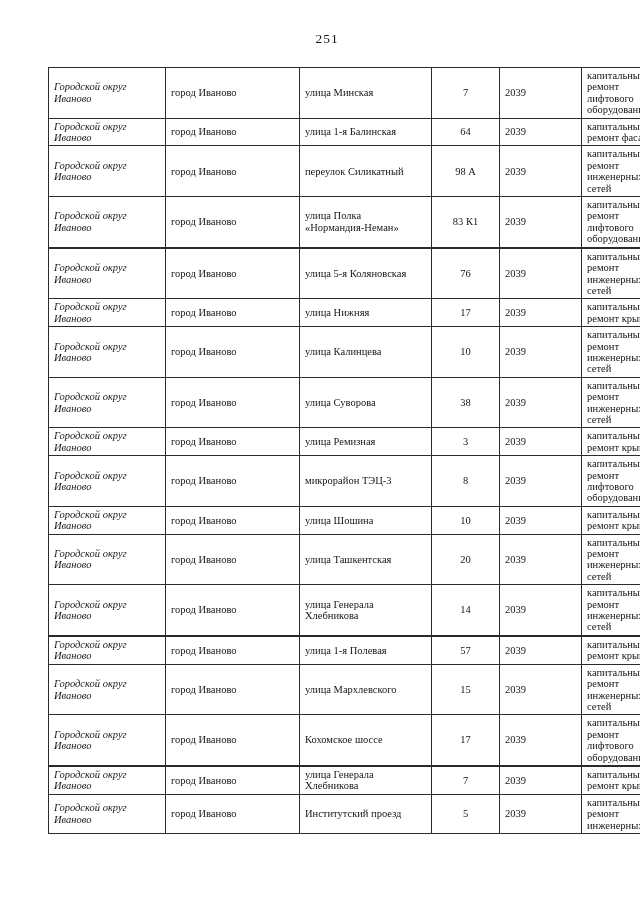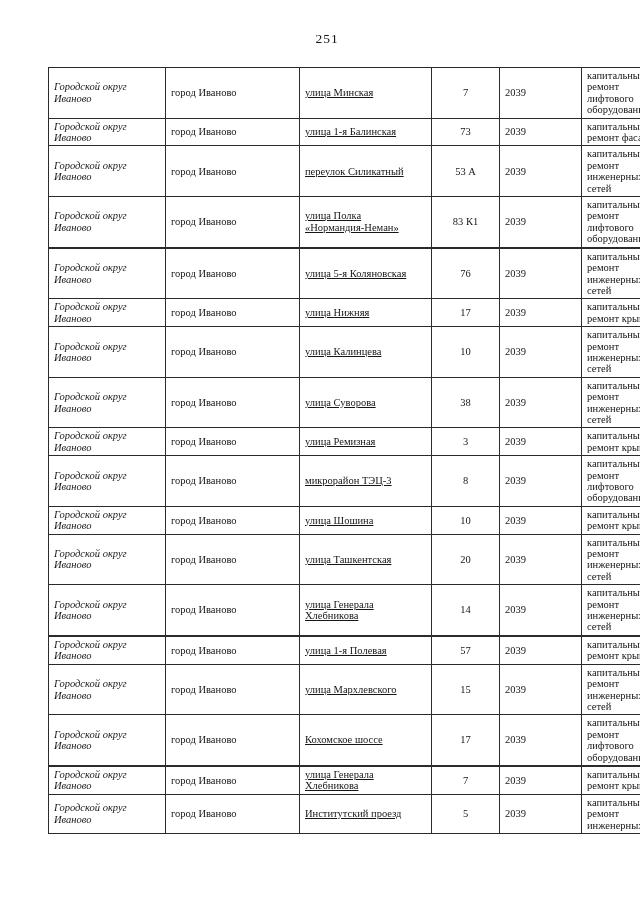--- a/index.html
+++ b/index.html
@@ -38,21 +38,21 @@
     border: 1px solid #2b2b2b;
     vertical-align: middle;
     padding: 2px 5px;
     font-size: 10.5px;
     line-height: 11.4px;
     white-space: pre-line;
     overflow: hidden;
   }
   td.c1 { width: 106px; font-style: italic; }
   td.c2 { width: 123px; margin-left: 20px; }
-  td.c3 { width: 121px; text-decoration: underline; }
+  td.c3 { width: 121px; }
   td.c4 { width: 57px;  text-align: center; }
   td.c5 { width: 71px;  text-align: left; }
   td.c6 { width: 103px; }
   
   tr:nth-child(4) td,
   tr:nth-child(13) td,
   tr:nth-child(16) td { border-bottom-width: 2px; }
 </style>
 </head>
 <body>
@@ -72,31 +72,31 @@
           <td class="c6">капитальный
 ремонт
 лифтового
 оборудования</td>
         </tr>
         <tr>
           <td class="c1">Городской округ
 Иваново</td>
           <td class="c2">город Иваново</td>
           <td class="c3">улица 1-я Балинская</td>
-          <td class="c4">73</td>
+          <td class="c4">64</td>
           <td class="c5">2039</td>
           <td class="c6">капитальный
 ремонт фасада</td>
         </tr>
         <tr>
           <td class="c1">Городской округ
 Иваново</td>
           <td class="c2">город Иваново</td>
           <td class="c3">переулок Силикатный</td>
-          <td class="c4">53 А</td>
+          <td class="c4">98 А</td>
           <td class="c5">2039</td>
           <td class="c6">капитальный
 ремонт
 инженерных
 сетей</td>
         </tr>
         <tr>
           <td class="c1">Городской округ
 Иваново</td>
           <td class="c2">город Иваново</td>

